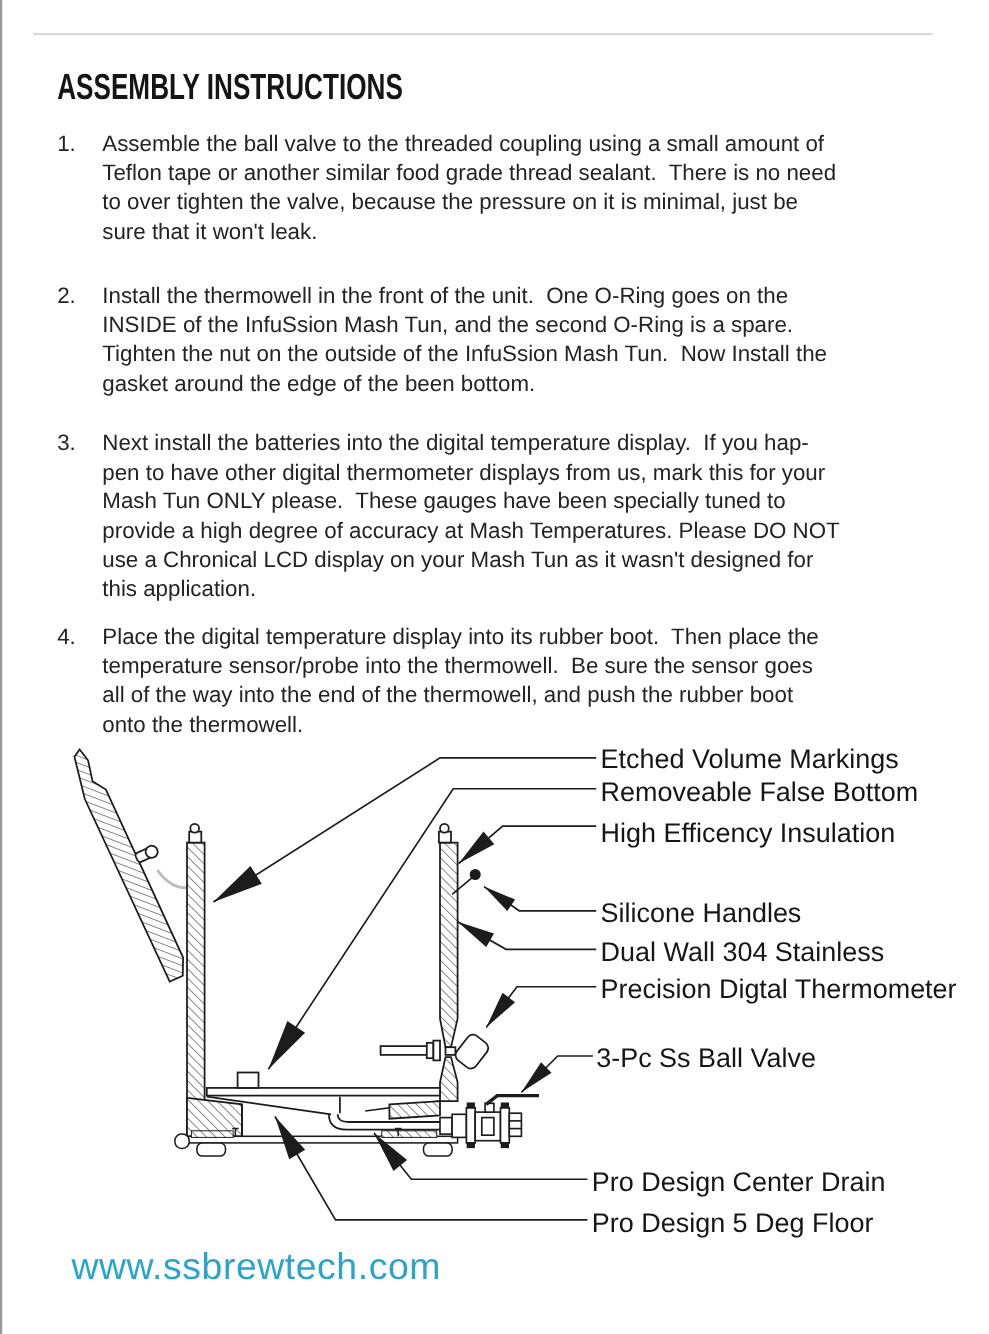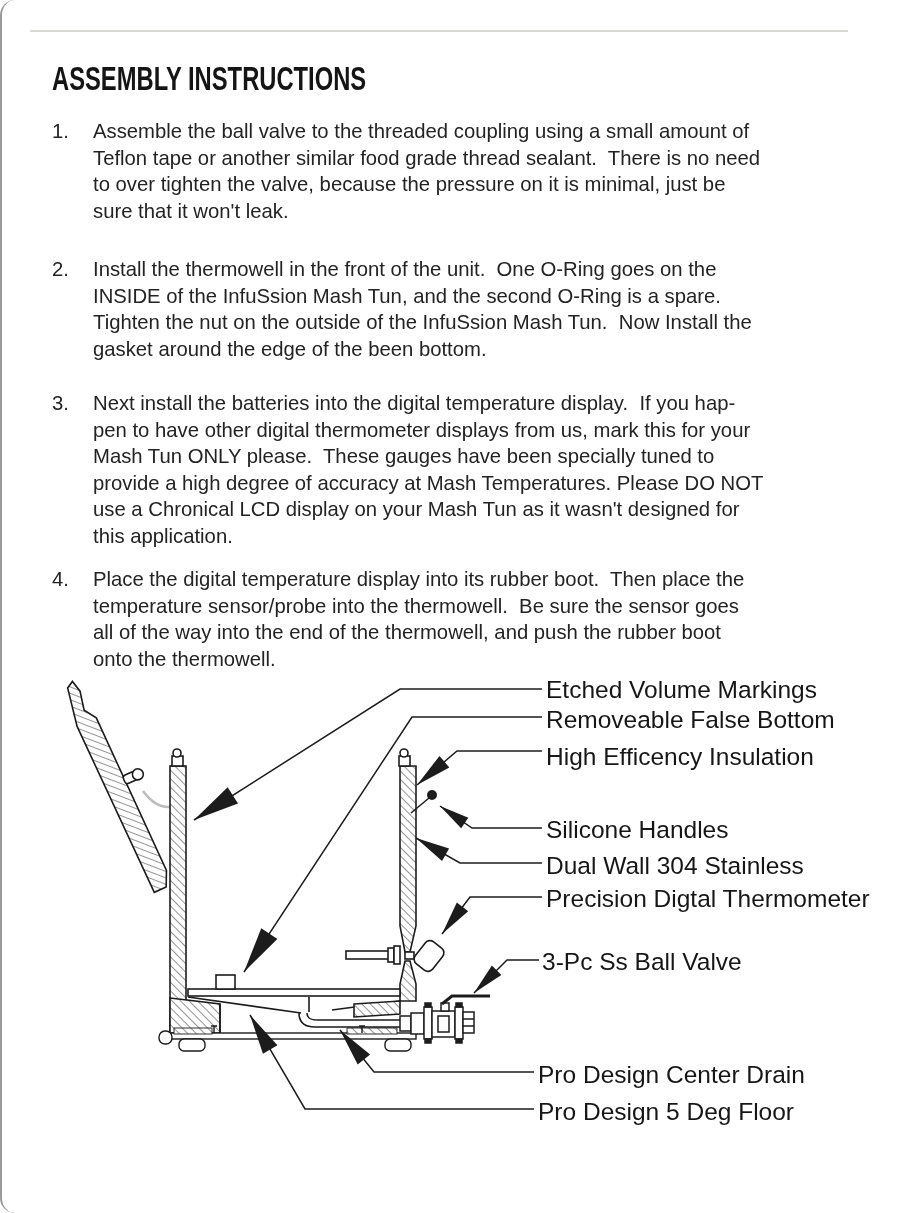--- a/index.html
+++ b/index.html
@@ -5,21 +5,20 @@
   html,body{margin:0;padding:0;background:#ffffff;}
   .page{
     position:relative;
     width:899px;height:1213px;
     background:#ffffff;
     border-left:2px solid #9a9a9a;
     box-sizing:border-box;
     font-family:"Liberation Sans", sans-serif;
     color:#1c1c1c;
     overflow:hidden;
-    border-radius:15px;
   }
   .top-rule{
     position:absolute;left:28px;top:30px;width:818px;height:2px;
     background:#d9d9d6;
   }
   .heading{
     position:absolute;left:50px;top:60px;margin:0;
     font-size:33px;font-weight:800;letter-spacing:0px;color:#151515;
     transform:scaleX(0.72);transform-origin:left center;
     white-space:nowrap;
@@ -214,14 +213,15 @@
       <text x="544" y="765">High Efficency Insulation</text>
       <text x="544" y="838">Silicone Handles</text>
       <text x="544" y="874">Dual Wall 304 Stainless</text>
       <text x="544" y="907">Precision Digtal Thermometer</text>
       <text x="540" y="970">3-Pc Ss Ball Valve</text>
       <text x="536" y="1083">Pro Design Center Drain</text>
       <text x="536" y="1120">Pro Design 5 Deg Floor</text>
     </g>
   </svg>
 
+  <a class="website" href="#">www.ssbrewtech.com</a>
 
 </div>
 
 </body></html>

